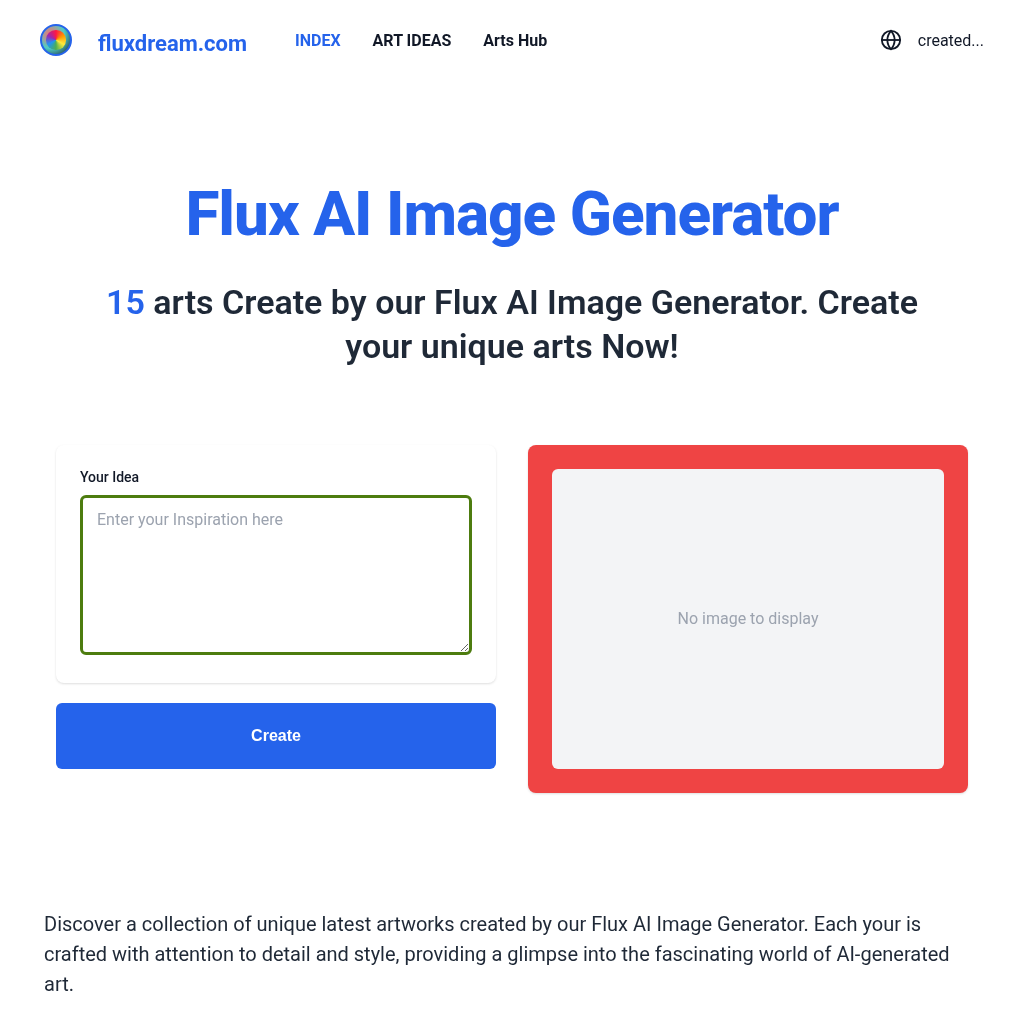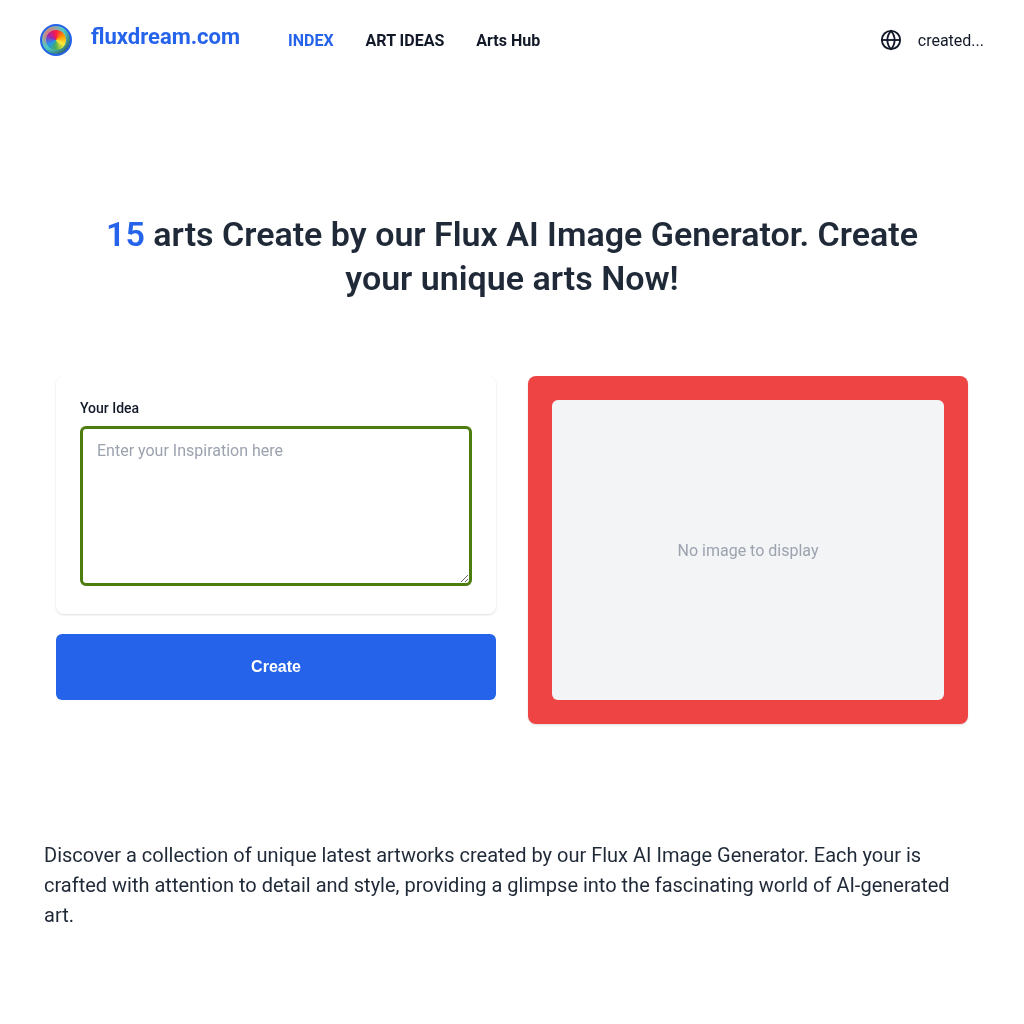--- a/index.html
+++ b/index.html
@@ -21,22 +21,22 @@
   justify-content: space-between;
   padding: 24px 40px;
 }
 .header-left {
   display: flex;
   align-items: center;
   gap: 48px;
 }
 .logo-group {
   display: flex;
-  align-items: flex-start;
-  gap: 19px;
+  align-items: flex-end;
+  gap: 26px;
 }
 .logo-circle {
   width: 32px;
   height: 32px;
   border-radius: 50%;
   background: radial-gradient(circle at 30% 30%, #ff6b6b, #4ecdc4, #1a1a2e);
   border: 2px solid #2563eb;
   position: relative;
   display: flex;
   align-items: center;
@@ -199,20 +199,21 @@
     <svg class="globe-icon" viewBox="0 0 24 24" fill="none" stroke="#111827" stroke-width="2">
       <circle cx="12" cy="12" r="10"></circle>
       <line x1="2" y1="12" x2="22" y2="12"></line>
       <path d="M12 2a15.3 15.3 0 0 1 4 10 15.3 15.3 0 0 1-4 10 15.3 15.3 0 0 1-4-10 15.3 15.3 0 0 1 4-10z"></path>
     </svg>
     <span class="loading-text">created...</span>
   </div>
 </header>
 
 <section class="hero">
+  <h1 class="hero-title">Flux AI Image Generator</h1>
   <h2 class="hero-subtitle">
     <span class="hero-count">15</span><span> arts Create by our Flux AI Image Generator. Create your unique arts Now!</span>
   </h2>
 </section>
 
 <section class="panels">
   <div class="panel-left">
     <div class="card">
       <label class="input-label">Your Idea</label>
       <textarea class="textarea" placeholder="Enter your Inspiration here" style=""></textarea>

